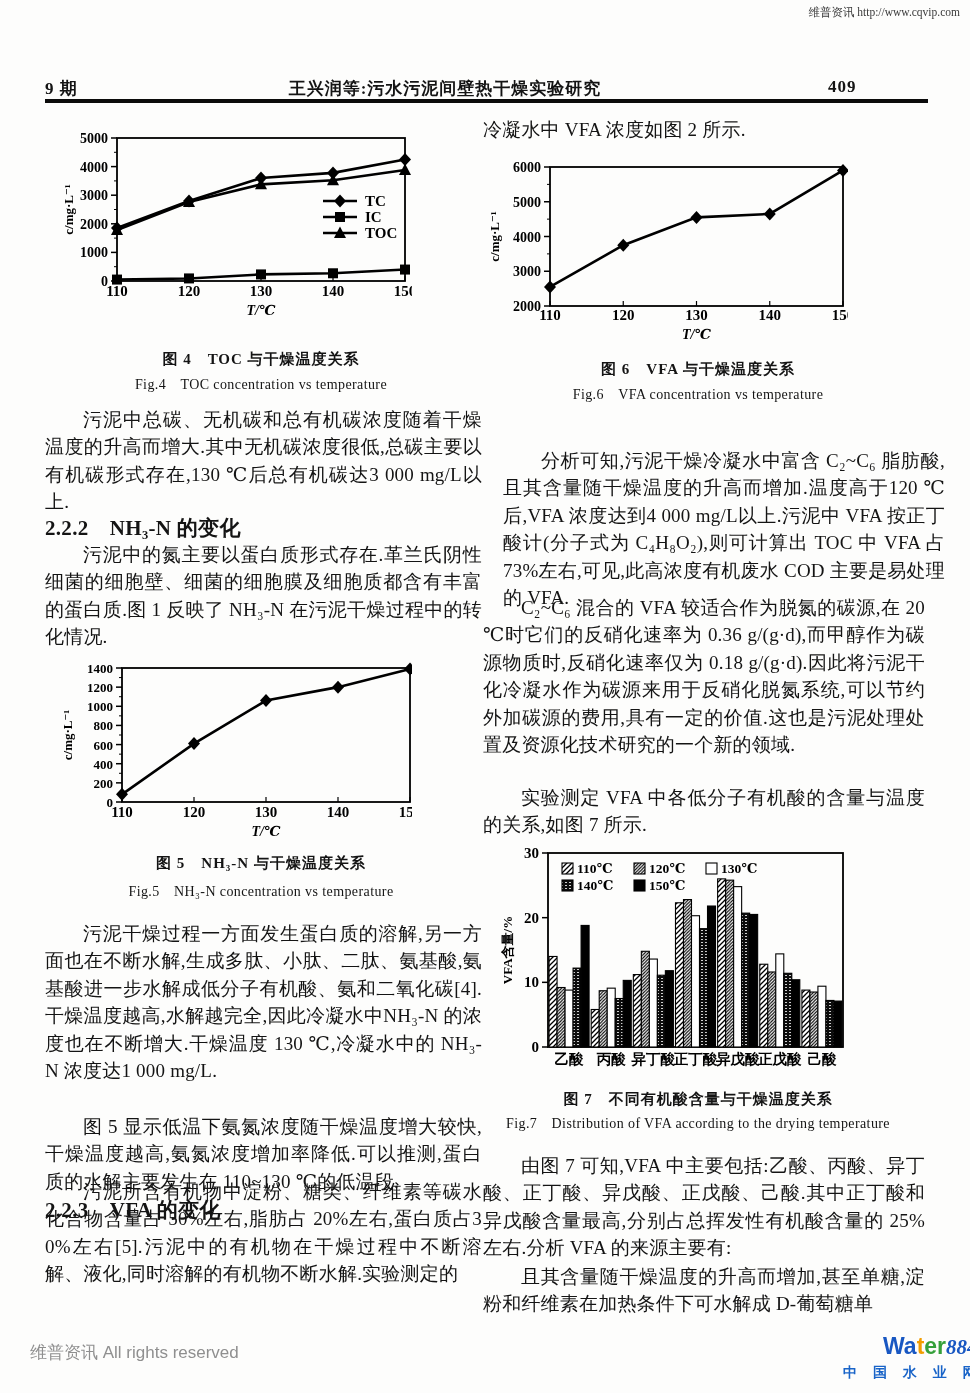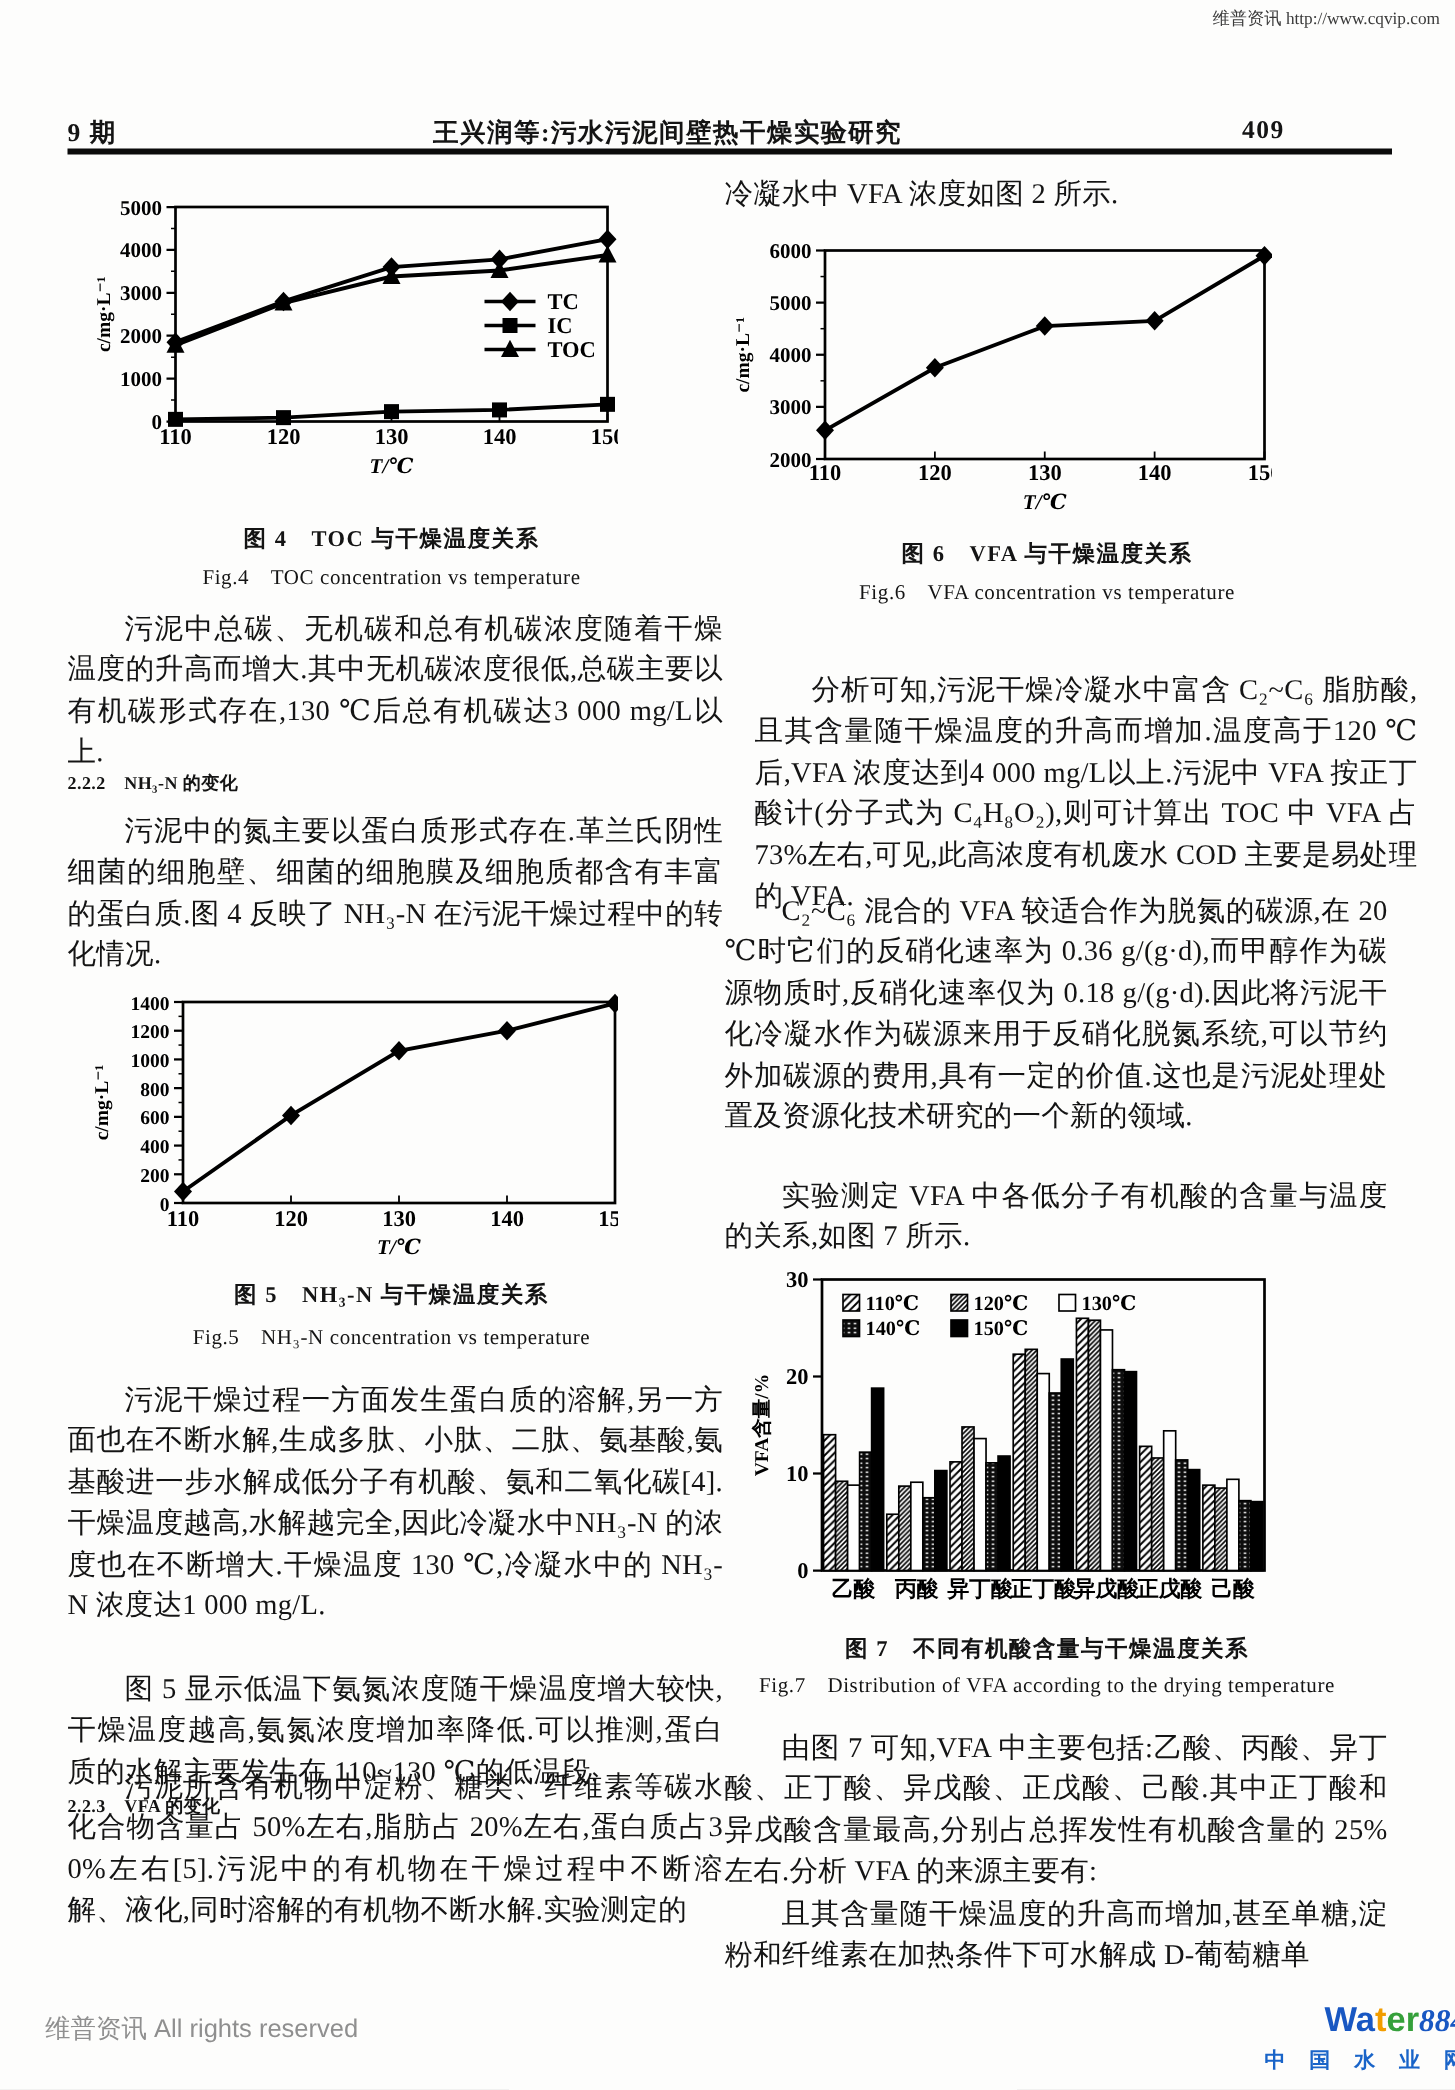--- a/index.html
+++ b/index.html
@@ -2,21 +2,21 @@
 <html><head>
 <meta charset="utf-8">
 <style>
   html,body{margin:0;padding:0;background:#e8e8e8;}
   .page{position:relative;width:970px;height:1393px;background:#fdfdfc;margin:0 auto;
         font-family:"Liberation Serif","DejaVu Serif",serif;color:#141414;overflow:hidden;}
   .abs{position:absolute;}
   .para{font-size:19px;line-height:27.4px;text-align:justify;text-indent:2em;
         word-break:break-all;letter-spacing:0.2px;}
   .noindent{text-indent:0;}
-  .heading{font-size:12px;font-weight:bold;letter-spacing:0.3px;}
+  .heading{font-size:21px;font-weight:bold;letter-spacing:0.3px;}
   .cap-zh{font-size:15px;font-weight:bold;text-align:center;letter-spacing:1px;}
   .cap-en{font-size:14px;text-align:center;letter-spacing:0.4px;}
   .top-mark{font-size:11.5px;color:#3a3a3a;text-align:right;}
   .hdr{font-size:17px;font-weight:bold;letter-spacing:1px;}
   .rule{background:#0b0b0b;height:4px;}
   .wmark{font-family:"Liberation Sans","DejaVu Sans",sans-serif;font-weight:bold;
          font-size:106px;color:#bfbfbf;opacity:0.5;letter-spacing:-3px;z-index:6;
          pointer-events:none;white-space:nowrap;}
   .foot-copy{font-family:"Liberation Sans","DejaVu Sans",sans-serif;font-size:17px;color:#8f8f8f;}
   .logo1{font-family:"Liberation Sans","DejaVu Sans",sans-serif;font-weight:bold;font-size:23px;line-height:24px;white-space:nowrap;}
@@ -96,21 +96,21 @@
         <text x="305" y="91" font-size="15" font-weight="bold">IC</text>
         <line x1="263" y1="102" x2="297" y2="102" stroke="#000" stroke-width="2.4"></line>
         <path d="M280,95.5 L286,107 L274,107 Z" fill="#000"></path>
         <text x="305" y="107" font-size="15" font-weight="bold">TOC</text>
       </svg></div>
   <div class="abs cap-zh" style="left:60px;top:350px;width:402px;">图 4　TOC 与干燥温度关系</div>
   <div class="abs cap-en" style="left:60px;top:376px;width:402px;">Fig.4　TOC concentration vs temperature</div>
 
   <div class="abs para" style="left:45px;top:406px;width:437px;">污泥中总碳、无机碳和总有机碳浓度随着干燥温度的升高而增大.其中无机碳浓度很低,总碳主要以有机碳形式存在,130 ℃后总有机碳达3 000 mg/L以上.</div>
   <div class="abs heading" style="left:45px;top:514px;">2.2.2　NH₃-N 的变化</div>
-  <div class="abs para" style="left:45px;top:541px;width:437px;">污泥中的氮主要以蛋白质形式存在.革兰氏阴性细菌的细胞壁、细菌的细胞膜及细胞质都含有丰富的蛋白质.图 4 反映了 NH₃-N 在污泥干燥过程中的转化情况.</div>
+  <div class="abs para" style="left:45px;top:541px;width:437px;">污泥中的氮主要以蛋白质形式存在.革兰氏阴性细菌的细胞壁、细菌的细胞膜及细胞质都含有丰富的蛋白质.图 1 反映了 NH₃-N 在污泥干燥过程中的转化情况.</div>
 
   <div class="abs" style="left:60px;top:660px;"><svg viewBox="0 0 352 184" width="352" height="184">
         <rect x="62" y="8" width="288" height="134" fill="none" stroke="#000" stroke-width="1.8"></rect>
         <line x1="56" y1="142" x2="62" y2="142" stroke="#000" stroke-width="1.5"></line>
         <text x="53" y="147" text-anchor="end" font-size="13" font-weight="bold">0</text>
         <line x1="59" y1="132.42857142857142" x2="62" y2="132.42857142857142" stroke="#000" stroke-width="1"></line>
         <line x1="56" y1="122.85714285714286" x2="62" y2="122.85714285714286" stroke="#000" stroke-width="1.5"></line>
         <text x="53" y="127.85714285714286" text-anchor="end" font-size="13" font-weight="bold">200</text>
         <line x1="59" y1="113.28571428571429" x2="62" y2="113.28571428571429" stroke="#000" stroke-width="1"></line>
         <line x1="56" y1="103.71428571428572" x2="62" y2="103.71428571428572" stroke="#000" stroke-width="1.5"></line>

